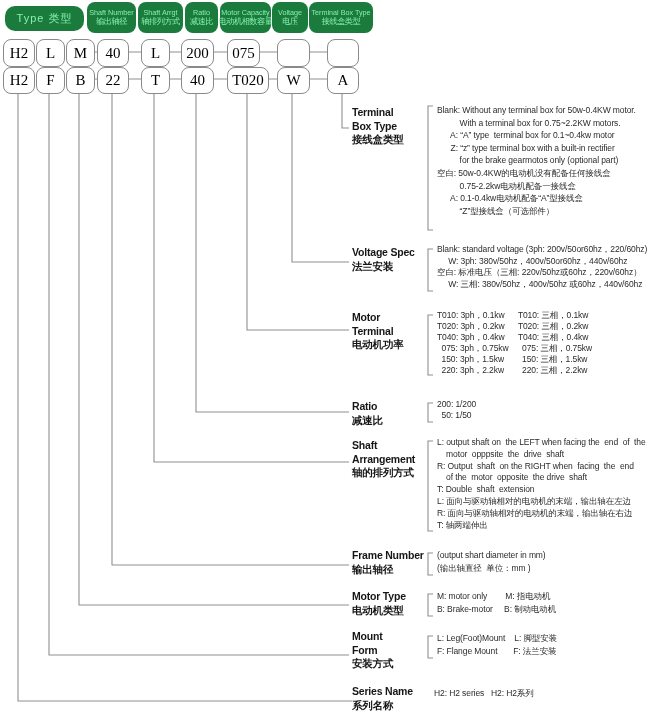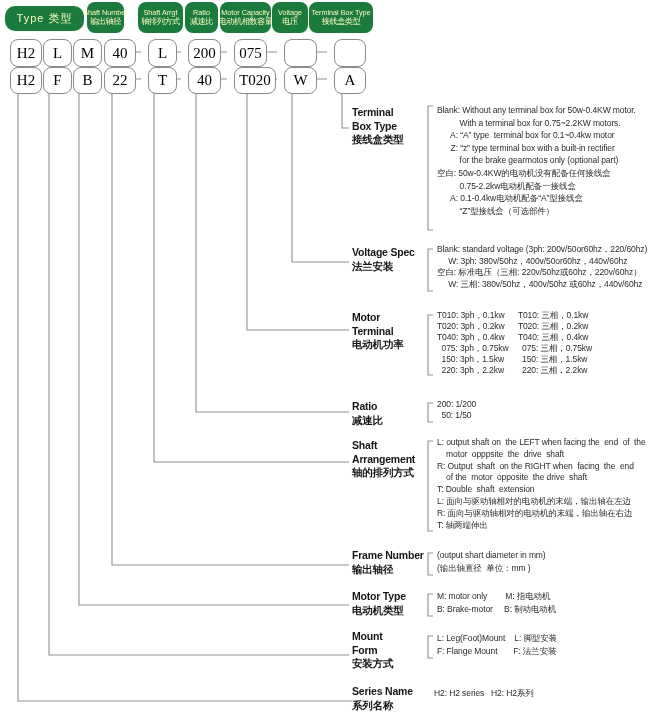--- a/index.html
+++ b/index.html
@@ -11,34 +11,34 @@
   html,body{margin:0;padding:0;background:#ffffff;}
   .canvas{
     position:relative;width:650px;height:716px;background:#fff;overflow:hidden;
     font-family:"Liberation Sans",sans-serif;color:var(--ink);
   }
   svg.connectors{position:absolute;left:0;top:0;width:650px;height:716px;}
   .cline{stroke:var(--line);stroke-width:1.1;fill:none;}
 
   
   .tag{
-    position:absolute;background:var(--green);border-radius:8px;color:#fef9c3;
+    position:absolute;background:var(--green);border-radius:8px;color:#86efac;
     display:flex;flex-direction:column;align-items:center;justify-content:center;
     text-align:center;line-height:1.25;
   }
   .tag .ln{white-space:nowrap;font-size:7.2px;}
   .tag .ln:nth-child(2){font-size:8.2px;letter-spacing:-0.5px;}
   .tag-type{border-radius:10px;}
   .tag-type .ln{font-size:11px;letter-spacing:1px;}
 
   
   .cbox{
     position:absolute;height:25px;border:1.2px solid var(--boxborder);border-radius:8px;
     background:#fff;display:flex;align-items:center;justify-content:center;
-    font-family:"Liberation Serif",serif;font-size:15px;color:#000;margin-left:7px;
+    font-family:"Liberation Serif",serif;font-size:15px;color:#000;
   }
   .row1{top:39px;height:26px;}
   .row2{top:67px;}
 
   
   .slabel{
     position:absolute;left:352px;width:80px;font-weight:bold;
     font-size:10.5px;line-height:13.5px;color:#161616;
   }
   .slabel .ln{white-space:nowrap;letter-spacing:-0.2px;}
@@ -74,21 +74,21 @@
     <path class="cline" d="M433 403 H428 V422 H433"></path>
     <path class="cline" d="M433 441 H428 V531 H433"></path>
     <path class="cline" d="M433 553 H428 V575 H433"></path>
     <path class="cline" d="M433 594 H428 V616 H433"></path>
     <path class="cline" d="M433 636 H428 V658 H433"></path>
   </svg>
 
   <div class="tag tag-type" style="left:5px;top:6px;width:79px;height:25px">
       <div class="ln">Type  类型</div>
     </div>
-  <div class="tag" style="left:87px;top:2px;width:37px;height:31px">
+  <div class="tag" style="left:87px;top:2px;width:49px;height:31px">
       <div class="ln">Shaft Number</div>
       <div class="ln">输出轴径</div>
     </div>
   <div class="tag" style="left:138px;top:2px;width:45px;height:31px">
       <div class="ln">Shaft Arrgt</div>
       <div class="ln">轴排列方式</div>
     </div>
   <div class="tag" style="left:185px;top:2px;width:33px;height:31px">
       <div class="ln">Ratio</div>
       <div class="ln">减速比</div>

